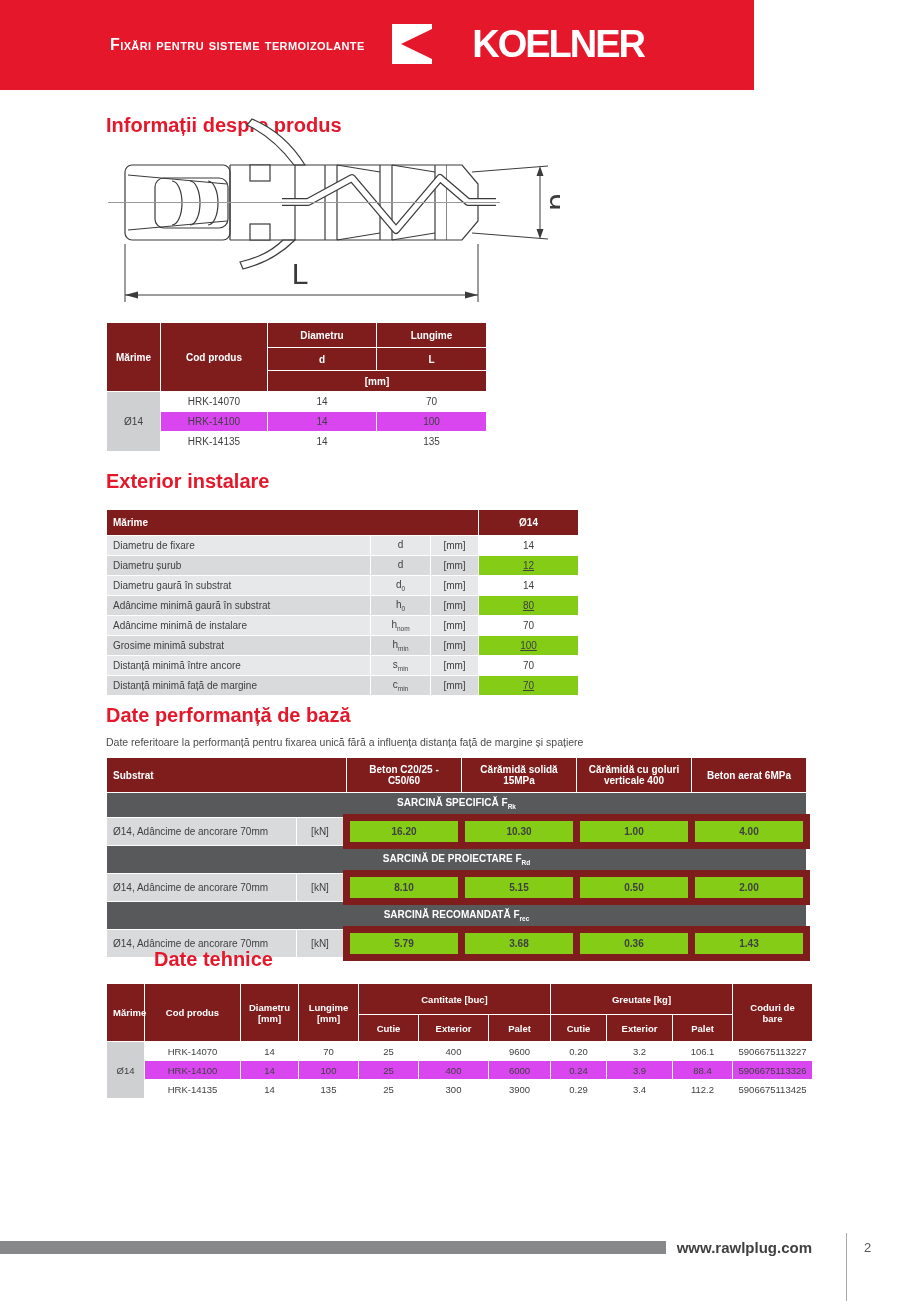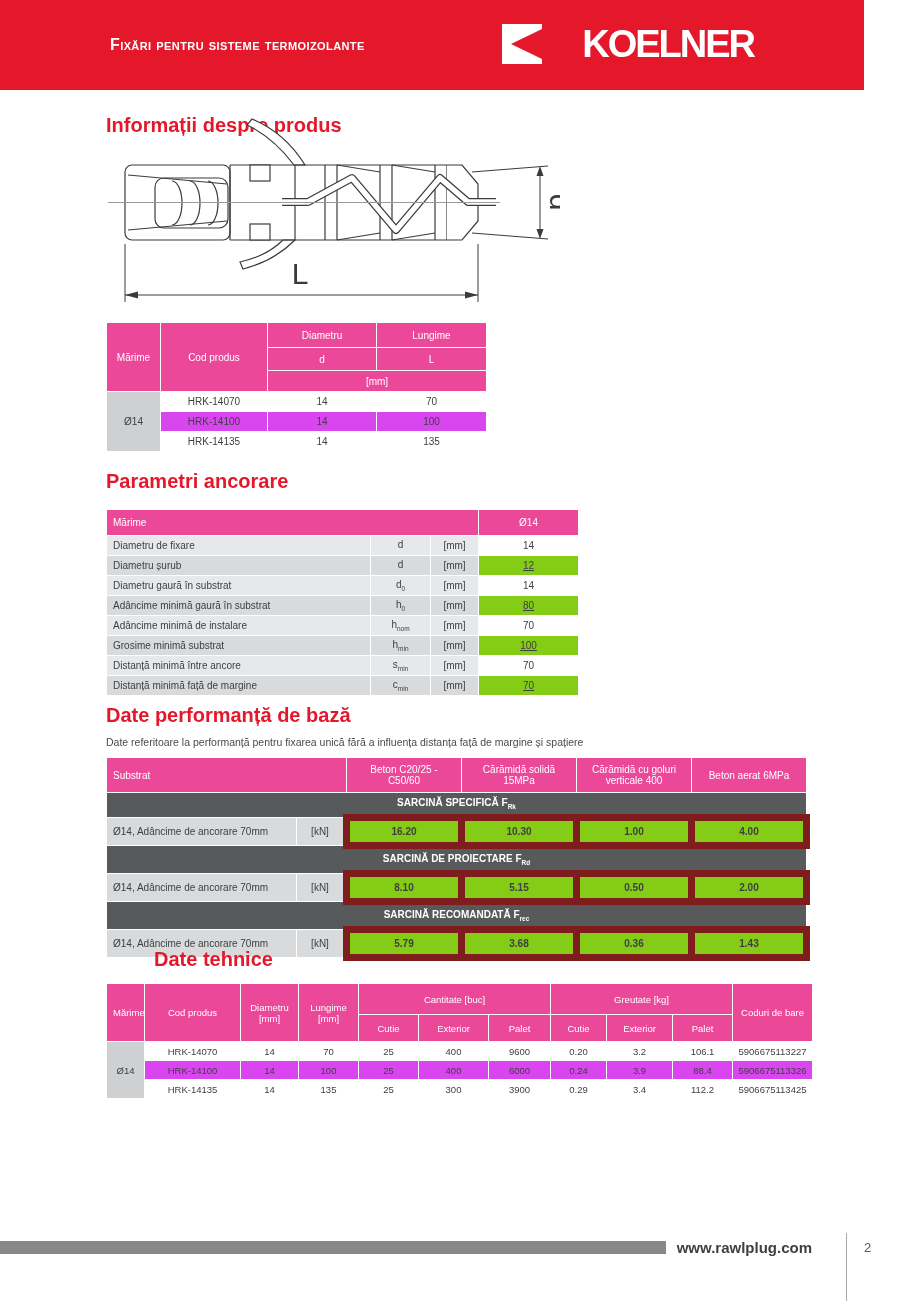--- a/index.html
+++ b/index.html
@@ -2,34 +2,34 @@
 <html><head>
 <meta charset="utf-8">
 <style>
   html,body { margin:0; padding:0; }
   body {
     width:920px; height:1301px; position:relative; background:#ffffff;
     font-family:"Liberation Sans","DejaVu Sans",sans-serif;
     color:#3f4041; overflow:hidden;
   }
   
-  .topbar { position:absolute; left:0; top:0; width:864px; height:90px; background:#e5182b; }
+  .topbar { position:absolute; left:0; top:0; width:754px; height:90px; background:#e5182b; }
   .tagline {
     position:absolute; left:110px; top:0; height:90px; display:flex; align-items:center;
     color:#ffffff; font-variant:small-caps; font-weight:bold; font-size:16px; letter-spacing:.4px;
   }
   .logo { position:absolute; right:110px; top:24px; display:flex; align-items:center; gap:5px; }
   .logo-mark { width:40px; height:40px; display:block; }
   .logo-text { color:#ffffff; font-weight:bold; font-size:38px; letter-spacing:-2px; line-height:40px;margin-left:35px; }
   
   .sec-title { position:absolute; left:106px; color:#e5182b; font-weight:bold; font-size:20px; white-space:nowrap; }
   .subtitle { position:absolute; left:106px; font-size:10.5px; color:#4a4b4d; }
   
   table { border-collapse:collapse; table-layout:fixed; font-size:10px; color:#3f4041; }
-  th { background:#ec4899; color:#ffffff; font-weight:normal; border:1px solid #ffffff; padding:2px 6px; }
+  th { background:#7f1d1d; color:#ffffff; font-weight:bold; border:1px solid #ffffff; padding:2px 6px; }
   td { border:1px solid #ffffff; text-align:center; padding:2px 6px; }
   .cell-left { text-align:left; }
   .stripe-a { background:#ffffff; }
   .stripe-b { background:#d946ef; }
   .size-cell { background:#cfd0d1; font-weight:normal; }
   sub.s { font-size:6.5px; }
   
   .t1 { position:absolute; left:106px; top:322px; width:380px; }
   .t1 thead tr:nth-child(1) th { height:20px; }
   .t1 thead tr:nth-child(2) th { height:18px; }
@@ -172,21 +172,21 @@
       <td>100</td>
     </tr>
     <tr class="stripe-a">
       <td>HRK-14135</td>
       <td>14</td>
       <td>135</td>
     </tr>
   </tbody>
 </table>
 
-<div class="sec-title" style="top:470px;">Parametri ancorare</div>
+<div class="sec-title" style="top:470px;">Exterior instalare</div>
 
 <table class="t2">
   <colgroup>
       <col style="width:264px">
       <col style="width:60px">
       <col style="width:48px">
       <col style="width:100px">
     </colgroup>
   <thead>
     <tr>

